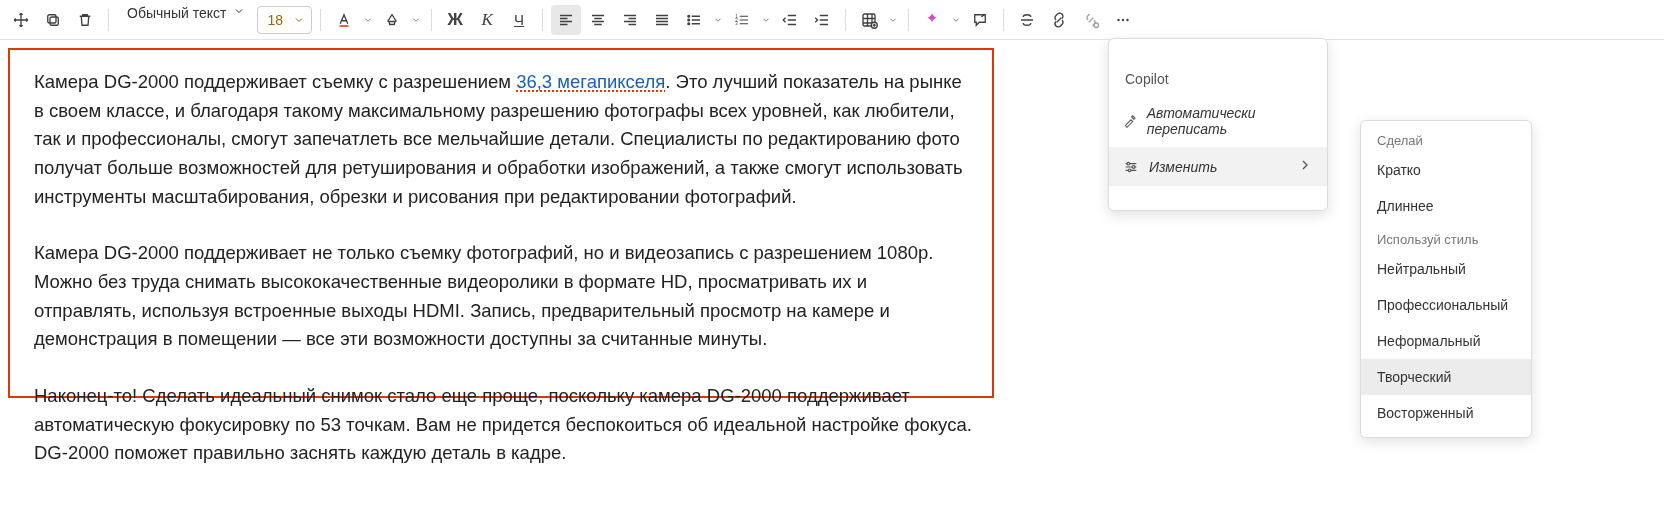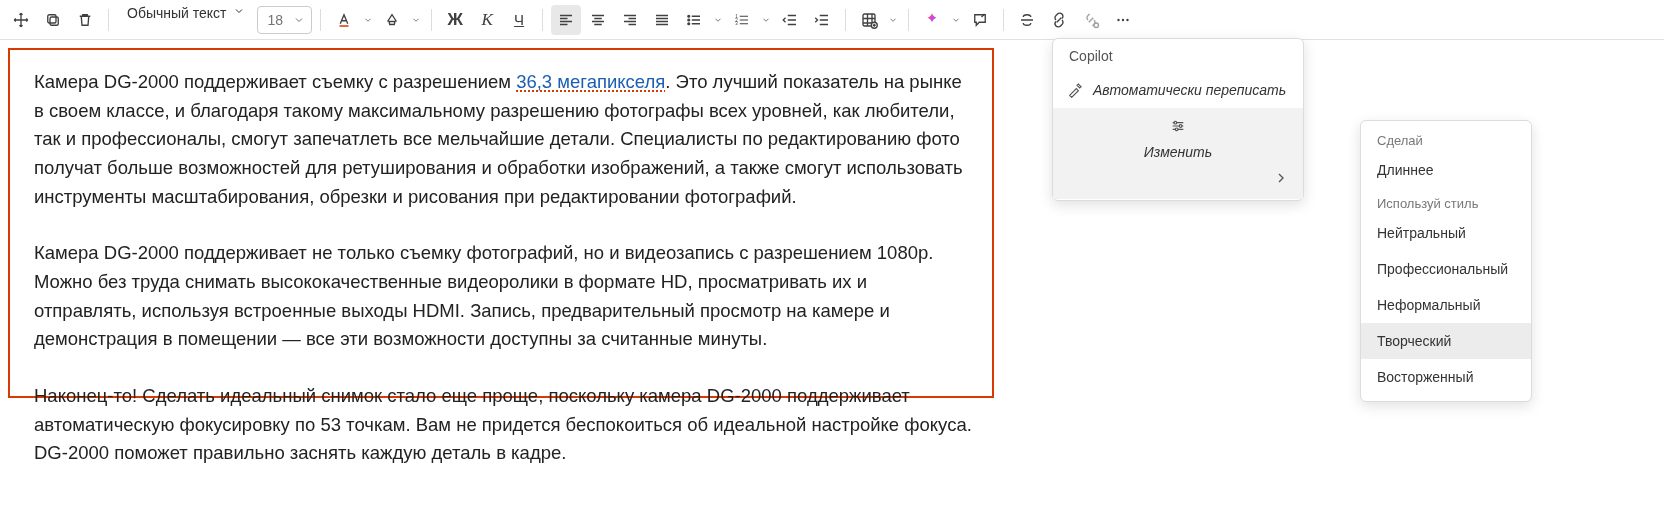--- a/index.html
+++ b/index.html
@@ -60,21 +60,21 @@
   }
   .font-size-box {
     display: flex;
     align-items: center;
     height: 28px;
     border: 1px solid #ccc;
     border-radius: 4px;
     padding: 0 6px 0 10px;
     gap: 10px;
     font-size: 14px;
-    color: #737373;
+    color: #a16207;
     background:#fff;
     justify-content:flex-end;
   }
   .bold-k { font-weight: 700; font-size: 17px; }
   .italic-k { font-style: italic; font-family: Georgia, serif; font-size: 17px; }
   .underline-ch { text-decoration: underline; font-size: 15px; }
   .copilot-mark { width:18px; height:18px; }
 
   .doc-area {
     position: absolute;
@@ -92,44 +92,44 @@
   .doc-area p { margin: 0 0 28px 0; }
   .doc-area p:last-child { margin-bottom: 0; }
   .dotted-u {
     text-decoration: underline dotted #d83b01;
     text-underline-offset: 3px;
     color: #1a5fb4;
   }
 
   .copilot-menu {
     position: absolute;
-    left: 1052px;
+    left: 1108px;
     top: 38px;
-    width: 252px;
+    width: 220px;
     background: #fff;
     border: 1px solid #dcdcdc;
     border-radius: 6px;
     box-shadow: 0 4px 14px rgba(0,0,0,.12);
     font-size: 14px;
     color: #333;
-    padding: 1px 0;
+    padding: 24px 0;
   }
   .cm-header {
     padding: 8px 16px;
     color: #555;
   }
   .cm-item {
     display: flex;
     align-items: center;
     gap: 10px;
     padding: 10px 14px;
     cursor: pointer;
     font-style: italic;
   }
-  .cm-item.hover { background: #f2f2f2; flex-direction: column; }
+  .cm-item.hover { background: #f2f2f2; }
   .cm-item svg { width: 16px; height: 16px; color:#555; }
   .cm-item .arrow { margin-left: auto; color:#777; }
 
   .sub-menu {
     position: absolute;
     left: 1360px;
     top: 120px;
     width: 172px;
     background: #fff;
     border: 1px solid #dcdcdc;
@@ -378,20 +378,21 @@
     <span class="arrow">
       <svg viewBox="0 0 24 24" width="12" height="12" fill="none" stroke="currentColor" stroke-width="2">
           <path d="M9 6l6 6-6 6"></path>
         </svg>
     </span>
   </div>
 </div>
 
 <div class="sub-menu">
   <div class="sm-sect">Сделай</div>
+  <div class="sm-item">Кратко</div>
   <div class="sm-item">Длиннее</div>
   <div class="sm-sect">Используй стиль</div>
   <div class="sm-item">Нейтральный</div>
   <div class="sm-item">Профессиональный</div>
   <div class="sm-item">Неформальный</div>
   <div class="sm-item hover">Творческий</div>
   <div class="sm-item">Восторженный</div>
 </div>
 
 </body></html>

